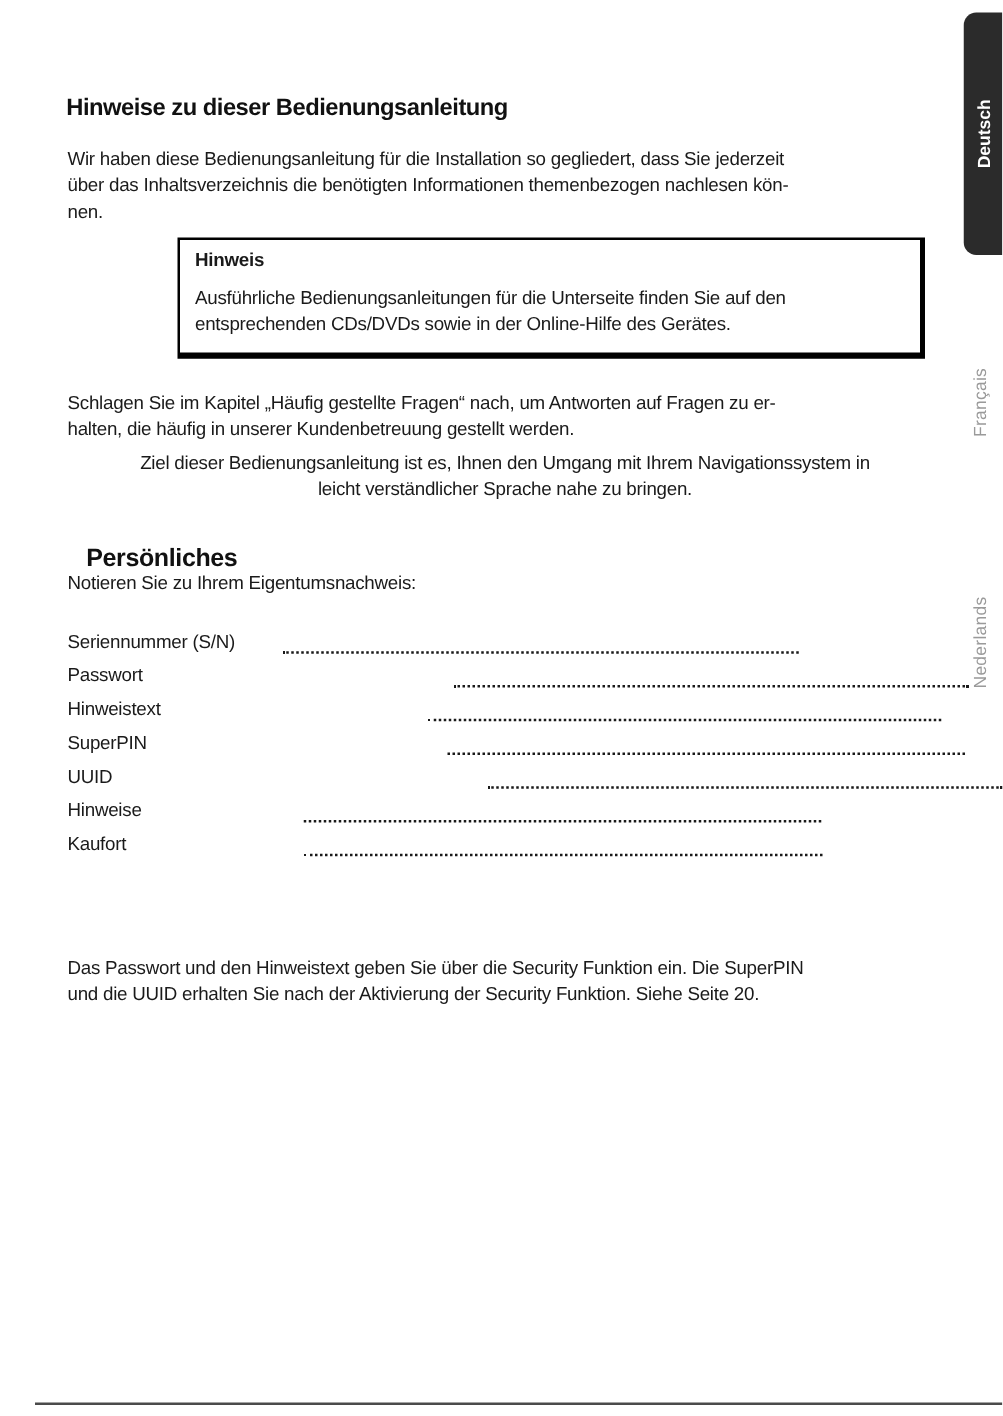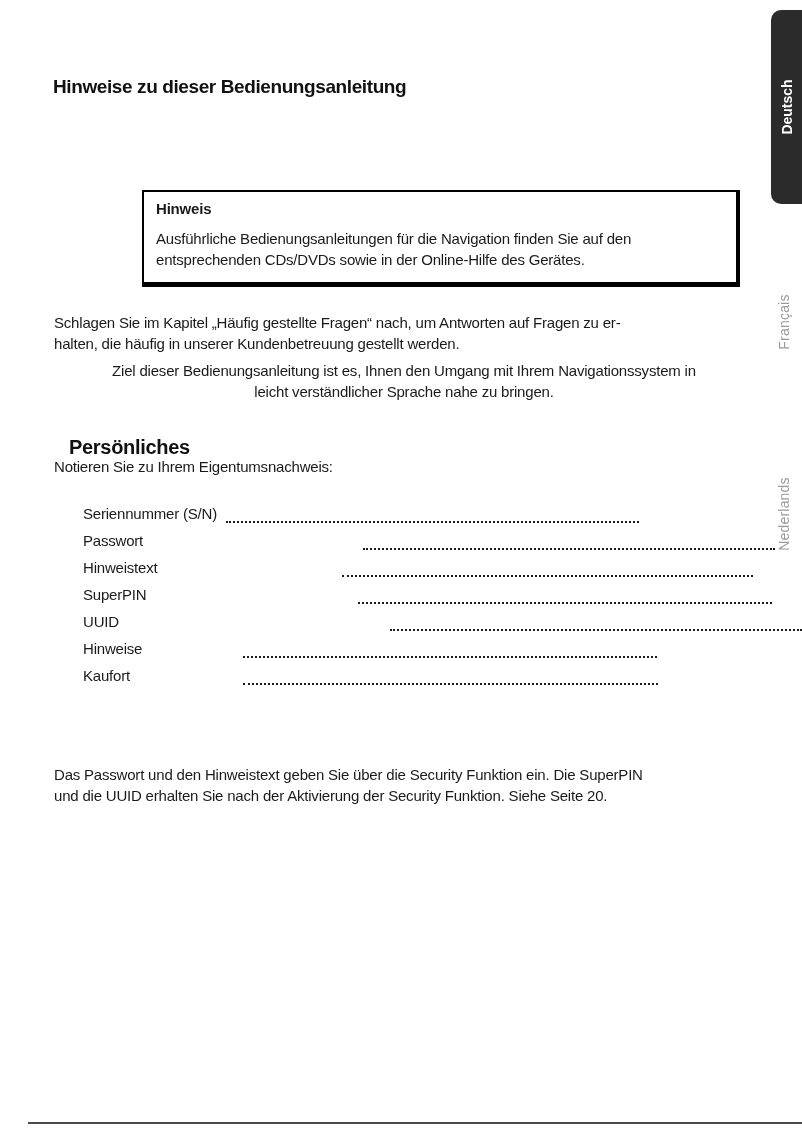--- a/index.html
+++ b/index.html
@@ -39,21 +39,21 @@
     border-right-width:4px;
     border-bottom-width:5px;
     padding:8px 12px 12px 12px;
     background:#fff;
     margin-left:36px;
   }
   .notebox-title{font-size:15px;font-weight:bold;margin:0 0 11px 0;letter-spacing:-0.2px;}
 
   .form{position:absolute;left:54px;top:503px;width:748px;}
   .frow{position:relative;height:27px;}
-  .flabel{position:absolute;left:0;top:2px;font-size:15px;letter-spacing:-0.2px;margin-left:29px;}
+  .flabel{position:absolute;left:0;top:2px;font-size:15px;letter-spacing:-0.2px;}
   .leader{
     position:absolute;top:14px;height:4px;
     border-bottom:2px dotted #1a1a1a;
   }
   .r-serial .leader{left:172px;width:413px;}
   .r-passwort .leader{left:309px;width:412px;}
   .r-hinweistext .leader{left:288px;width:411px;}
   .r-superpin .leader{left:304px;width:414px;}
   .r-uuid .leader{left:336px;width:412px;}
   .r-kaufdatum .leader{left:189px;width:414px;}
@@ -84,24 +84,27 @@
     background:#4a4a4a;
   }
 </style>
 </head>
 <body>
 
 <div class="page">
 
   <h1 class="page-title">Hinweise zu dieser Bedienungsanleitung</h1>
 
+  <p class="body pre abs p-intro">Wir haben diese Bedienungsanleitung für die Installation so gegliedert, dass Sie jederzeit
+über das Inhaltsverzeichnis die benötigten Informationen themenbezogen nachlesen kön-
+nen.</p>
 
   <div class="notebox">
     <div class="notebox-title">Hinweis</div>
-    <div class="body pre">Ausführliche Bedienungsanleitungen für die Navigation finden Sie auf den
+    <div class="body pre">Ausführliche Bedienungsanleitungen für die Unterseite finden Sie auf den
 entsprechenden CDs/DVDs sowie in der Online-Hilfe des Gerätes.</div>
   </div>
 
   <p class="body pre abs p-faq">Schlagen Sie im Kapitel „Häufig gestellte Fragen“ nach, um Antworten auf Fragen zu er-
 halten, die häufig in unserer Kundenbetreuung gestellt werden.</p>
 
   <p class="body pre abs p-goal">Ziel dieser Bedienungsanleitung ist es, Ihnen den Umgang mit Ihrem Navigationssystem in
 leicht verständlicher Sprache nahe zu bringen.</p>
 
   <h2 class="section-title">Persönliches</h2>

